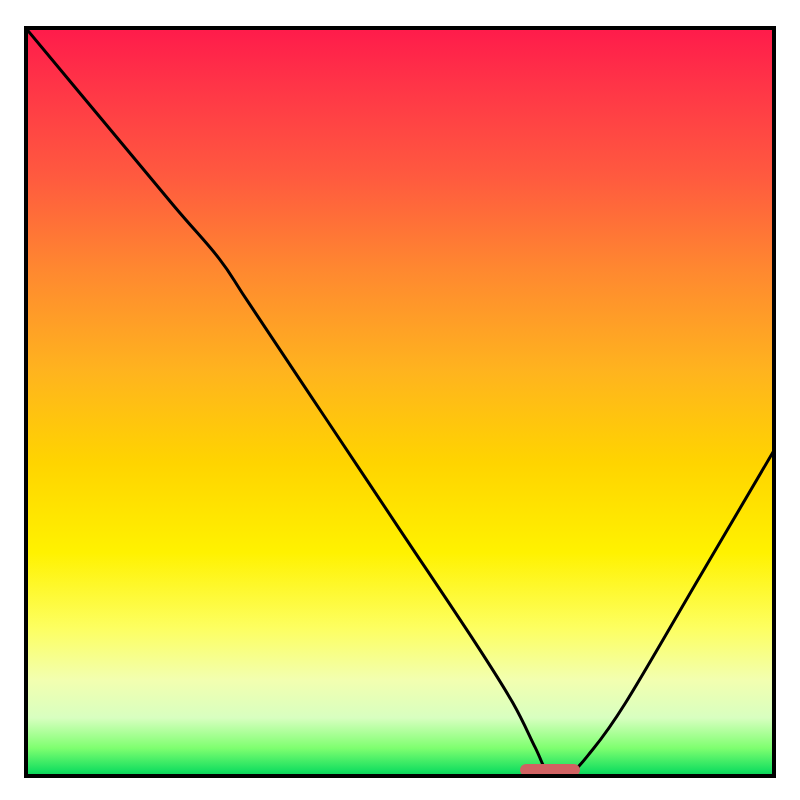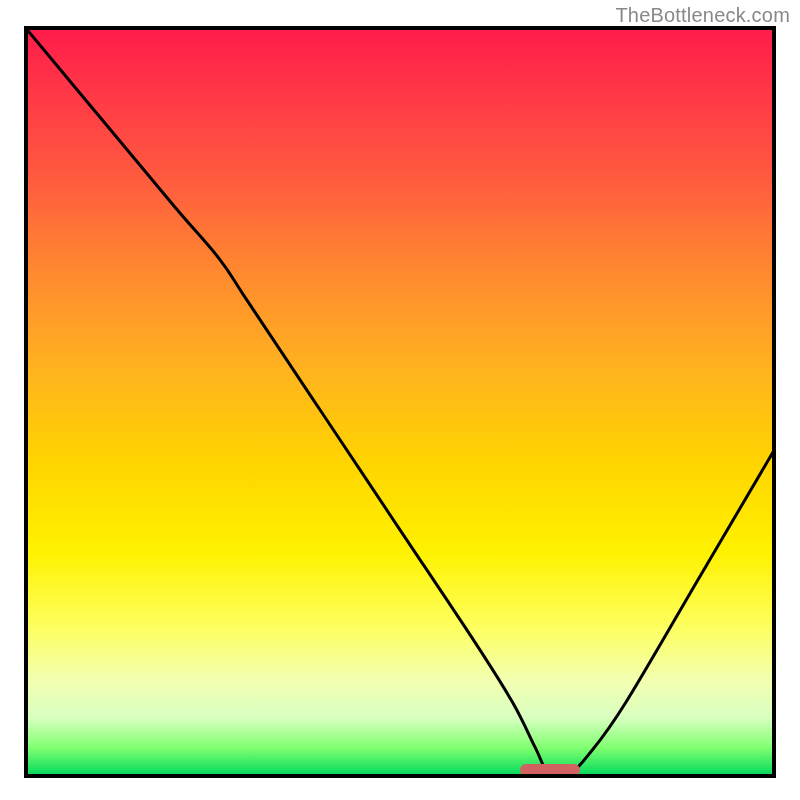--- a/index.html
+++ b/index.html
@@ -81,21 +81,20 @@
     position: absolute;
     background: #d06262;
     border-radius: 6px;
     z-index: 12;
   }
 </style>
 </head>
 <body>
 
 <div class="container">
-  <div class="watermark">TheBottleneck.com</div>
 
   <div class="plot-area">
     <div class="gradient-bg"></div>
 
     <svg class="curve" viewBox="0 0 752 752" preserveAspectRatio="none">
       <path id="curve-path" d="M 0.0 0.0 C 13.5 16.2, 48.1 57.8, 75.2 90.2 C 102.3 122.7, 128.7 154.8, 150.4 180.5 C 172.1 206.2, 182.0 215.5, 195.5 233.1 C 209.1 250.7, 206.6 249.8, 225.6 278.2 C 244.6 306.7, 273.7 350.4, 300.8 391.0 C 327.9 431.6, 348.9 463.2, 376.0 503.8 C 403.1 544.4, 430.9 585.5, 451.2 616.6 C 471.5 647.8, 478.0 657.8, 488.8 676.8 C 499.6 695.8, 504.6 708.4, 511.4 721.9 C 518.1 735.5, 521.0 746.6, 526.4 752.0 C 531.8 757.4, 534.7 756.1, 541.4 752.0 C 548.2 747.9, 553.2 743.0, 564.0 729.4 C 574.8 715.9, 581.3 709.3, 601.6 676.8 C 621.9 644.3, 649.7 595.0, 676.8 549.0 C 703.9 502.9, 738.5 444.1, 752.0 421.1" stroke="#000" stroke-width="3" fill="none" stroke-linejoin="round" stroke-linecap="round"></path>
     </svg>
 
     <div id="marker" class="marker" style="left: 496.32px; width: 60.16px; height: 12px; bottom: 2px;"></div>
 

